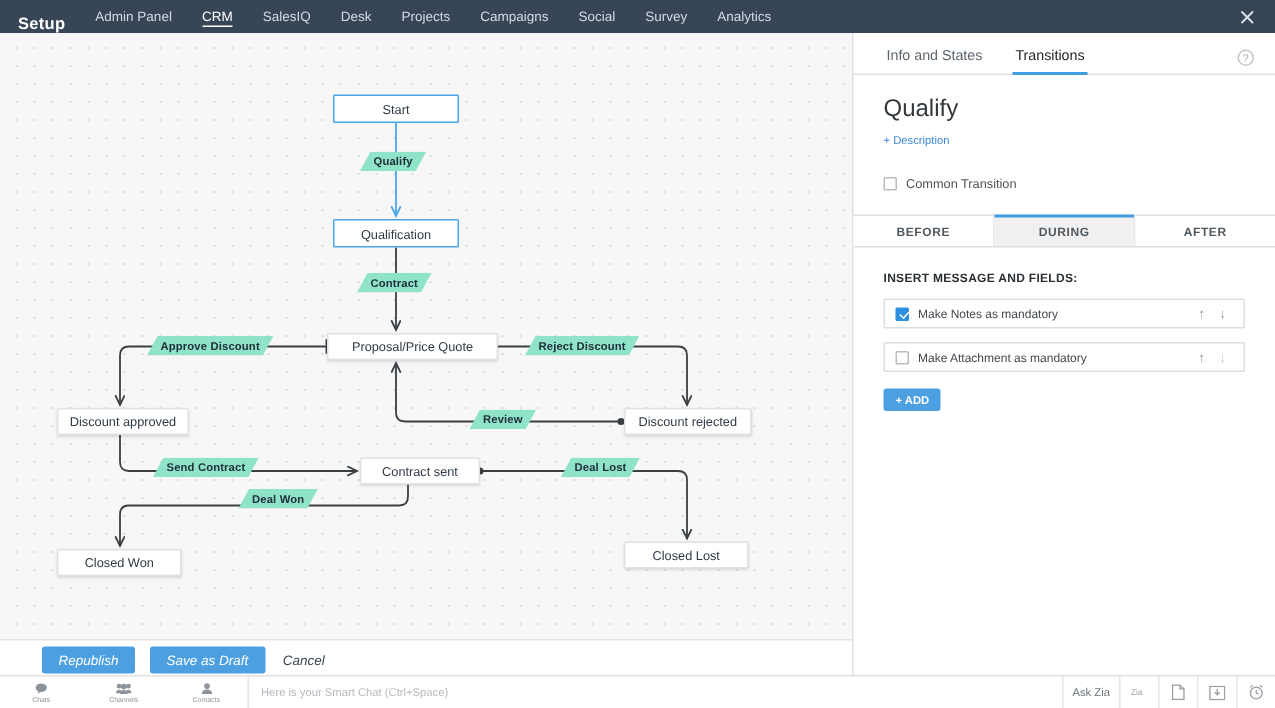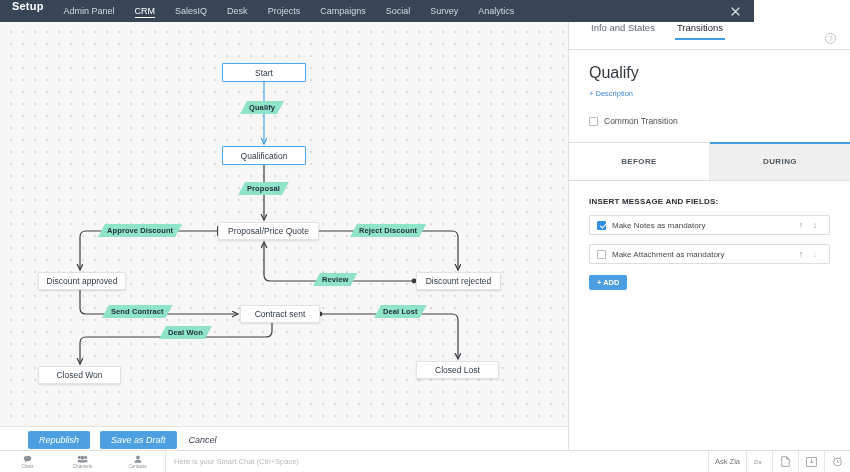--- a/index.html
+++ b/index.html
@@ -5,22 +5,22 @@
   * { box-sizing: border-box; margin: 0; padding: 0; }
   html, body {
     width: 850px; height: 472px; overflow: hidden;
     font-family: "Liberation Sans", sans-serif;
     background: #fff;
   }
   #app { position: relative; width: 850px; height: 472px; }
 
   
   .topnav {
-    position: absolute; left: 0; top: 0; width: 754px; height: 22px;
-    background: #374557; display: flex; align-items: flex-start;
+    position: absolute; left: 0; top: 0; width: 850px; height: 22px;
+    background: #374557; display: flex; align-items: flex-end;
     color: #e9edf2;
   }
   .topnav .brand {
     font-size: 11px; font-weight: bold; color: #ffffff;
     padding: 0 10px 0 12px; letter-spacing: .2px;
   }
   .topnav .navitems { display: flex; align-items: center; gap: 0px; }
   .topnav .navitem {
     font-size: 9px; color: #d3dae3; padding: 0 10px; line-height: 22px;
     height: 22px; position: relative; white-space: nowrap; cursor: pointer;
@@ -77,21 +77,21 @@
   .btn.primary { background: #4c9fe0; color: #fff; }
   .btn.flat { background: transparent; color: #3b4450; padding-left: 2px; }
 
   
   .panel {
     position: absolute; left: 568px; top: 22px; width: 282px; height: 428px;
     background: #ffffff; border-left: 1px solid #e0e0e0;
   }
   .panel-tabs {
     height: 28px; border-bottom: 1px solid #e2e2e2; display: flex;
-    align-items: flex-start; padding-left: 20px; position: relative;
+    align-items: flex-end; padding-left: 20px; position: relative;
   }
   .panel-tab {
     font-size: 9.5px; color: #5d666f; padding: 0 2px 6px 2px; margin-right: 18px;
     cursor: pointer; position: relative;
   }
   .panel-tab.active { color: #20262d; }
   .panel-tab.active::after {
     content: ""; position: absolute; left: 0; right: 0; bottom: -1px;
     height: 2px; background: #3f9de2;
   }
@@ -115,21 +115,21 @@
     background: #2d8fe0; border-color: #2d8fe0; position: relative;
   }
   .cbox.on::after {
     content: ""; position: absolute; left: 2.5px; top: 0.6px;
     width: 2.5px; height: 5px; border: solid #fff; border-width: 0 1.3px 1.3px 0;
     transform: rotate(42deg);
   }
   .common-label { font-size: 8.5px; color: #4b5258; }
 
   .phase-tabs {
-    margin-top: 16px; display: flex; height: 39px;
+    margin-top: 16px; display: flex; height: 22px;
     border-top: 1px solid #e0e0e0; border-bottom: 1px solid #e0e0e0;
     background: #fdfdfd;
   }
   .phase-tab {
     flex: 1; display: flex; align-items: center; justify-content: center;
     font-size: 8px; font-weight: bold; color: #50585f; letter-spacing: .4px;
     cursor: pointer; border-right: 1px solid #e8e8e8; position: relative;
     background: #ffffff;
   }
   .phase-tab:last-child { border-right: none; }
@@ -238,30 +238,30 @@
       <path d="M80,268 L80,286 Q80,292 86,292 L238,292" stroke="#3a3f44" stroke-width="1.2" fill="none" marker-end="url(#ah)"></path>
 
       <path d="M320,292 L452,292 Q458,292 458,298 L458,337" stroke="#3a3f44" stroke-width="1.2" fill="none" marker-end="url(#ah)" marker-start="url(#dot)"></path>
 
       <path d="M272,301 L272,309 Q272,315 266,315 L86,315 Q80,315 80,321 L80,342" stroke="#3a3f44" stroke-width="1.2" fill="none" marker-end="url(#ah)"></path>
     </svg>
 
     <div id="nodes">
         <div class="node sel" style="left: 222px; top: 41px; width: 84px; height: 19px;">Start</div>
         <div class="node sel" style="left: 222px; top: 124px; width: 84px; height: 19px;">Qualification</div>
-        <div class="node" style="left: 218px; top: 200px; width: 101px; height: 18px;">Proposal/Price Quote</div>
+        <div class="node" style="left: 218px; top: 200px; width: 114px; height: 18px;">Proposal/Price Quote</div>
         <div class="node" style="left: 38px; top: 250px; width: 88px; height: 18px;">Discount approved</div>
         <div class="node" style="left: 416px; top: 250px; width: 85px; height: 18px;">Discount rejected</div>
         <div class="node" style="left: 240px; top: 283px; width: 80px; height: 18px;">Contract sent</div>
         <div class="node" style="left: 38px; top: 344px; width: 83px; height: 18px;">Closed Won</div>
         <div class="node" style="left: 416px; top: 339px; width: 83px; height: 18px;">Closed Lost</div>
       </div>
     <div id="transitions">
         <div class="trans" style="left: 240px; top: 79px;">Qualify</div>
-        <div class="trans" style="left: 238px; top: 160px;">Proposal</div>
+        <div class="trans" style="left: 238px; top: 160px;">Contract</div>
         <div class="trans" style="left: 98px; top: 202px;">Approve Discount</div>
         <div class="trans" style="left: 350px; top: 202px;">Reject Discount</div>
         <div class="trans" style="left: 313px; top: 251px;">Review</div>
         <div class="trans" style="left: 102px; top: 283px;">Send Contract</div>
         <div class="trans" style="left: 374px; top: 283px;">Deal Lost</div>
         <div class="trans" style="left: 159px; top: 304px;">Deal Won</div>
       </div>
   </div>
 
   <div class="btnbar">
@@ -282,20 +282,21 @@
       <div class="desc-link">+ Description</div>
       <div class="common-row">
         <span class="cbox"></span>
         <span class="common-label">Common Transition</span>
       </div>
     </div>
 
     <div class="phase-tabs">
       <div class="phase-tab">BEFORE</div>
       <div class="phase-tab active">DURING</div>
+      <div class="phase-tab">AFTER</div>
     </div>
 
     <div class="insert-label">INSERT MESSAGE AND FIELDS:</div>
     <div id="fieldrows">
         <div class="field-row">
           <span class="cbox on"></span>
           <span class="flabel">Make Notes as mandatory</span>
           <span class="arrow-btn">↑</span>
           <span class="arrow-btn">↓</span>
         </div>

